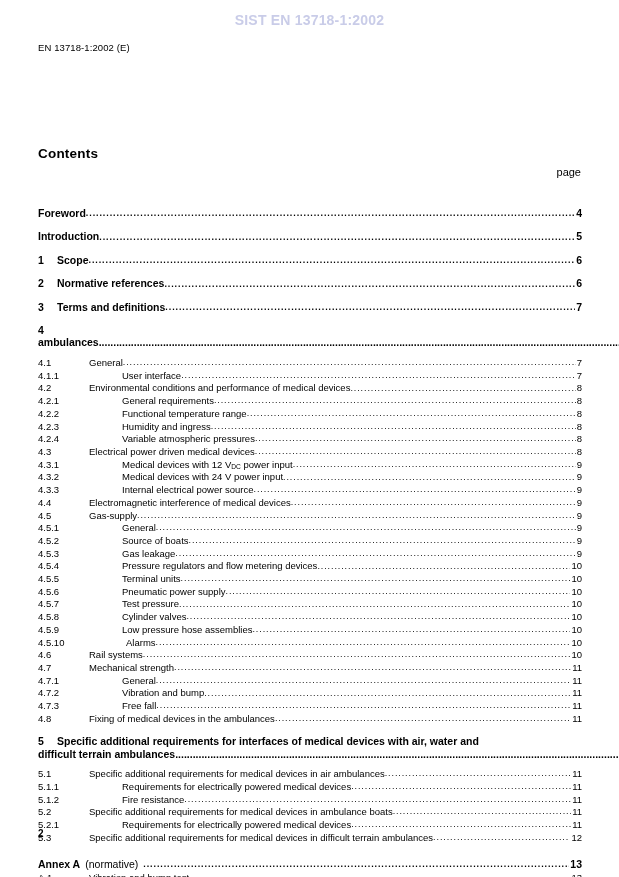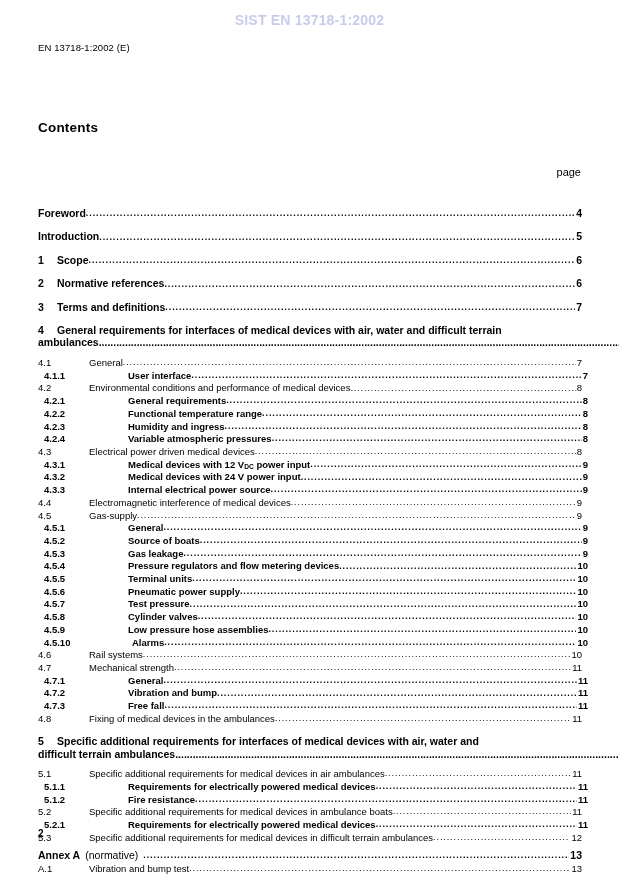--- a/index.html
+++ b/index.html
@@ -40,21 +40,21 @@
     top: 42px;
     left: 38px;
     font-size: 9.5px;
     font-weight: normal;
     letter-spacing: 0.1px;
   }
 
   
   .contents-heading {
     position: absolute;
-    top: 120px;
+    top: 146px;
     left: 38px;
     font-size: 13.5px;
     font-weight: bold;
     letter-spacing: 0.2px;
     text-align: center;
   }
 
   
   .toc {
     position: absolute;
@@ -141,23 +141,22 @@
   .lvl2 {
     font-size: 9.5px;
     font-weight: normal;
     margin-bottom: 1.5px;
   }
   .lvl2 .num { width: 51px; }
 
   
   .lvl3 {
     font-size: 9.5px;
-    font-weight: bold;
+    font-weight: normal;
     margin-bottom: 1.5px;
-    margin-left: 6px;
   }
   .lvl3 .num { width: 84px; }
 
   
   .lvl3.wide .num { width: 88px; }
 
   
   .annex {
     font-size: 10.5px;
     font-weight: bold;
@@ -171,21 +170,21 @@
 
   .annex-sub {
     font-size: 9.5px;
     font-weight: normal;
     margin-bottom: 1.5px;
   }
   .annex-sub .num { width: 51px; }
 
   
   .gap-before-5 { margin-top: 11px; }
-  .gap-before-annex { margin-top: 6px; }
+  .gap-before-annex { margin-top: 15px; }
 
   
   sub {
     font-size: 0.7em;
     vertical-align: baseline;
     position: relative;
     bottom: -0.22em;
   }
 
   
@@ -241,21 +240,20 @@
     <div class="row lvl1">
       <span class="num">3</span>
       <span class="label">Terms and definitions</span>
       <span class="leader">....................................................................................................................................................................................................................................................................</span>
       <span class="pg">7</span>
     </div>
 
     <div class="lvl1-wrap">
       <div class="line1">
         <span class="num">4</span>
-        <span class="label">General requirements for interfaces of medical devices with air, water and difficult terrain</span>
       </div>
       <div class="line2">
         <span class="label">ambulances</span>
         <span class="leader">....................................................................................................................................................................................................................................................................</span>
 
       </div>
     </div>
 
     <div class="row lvl2">
       <span class="num">4.1</span>

